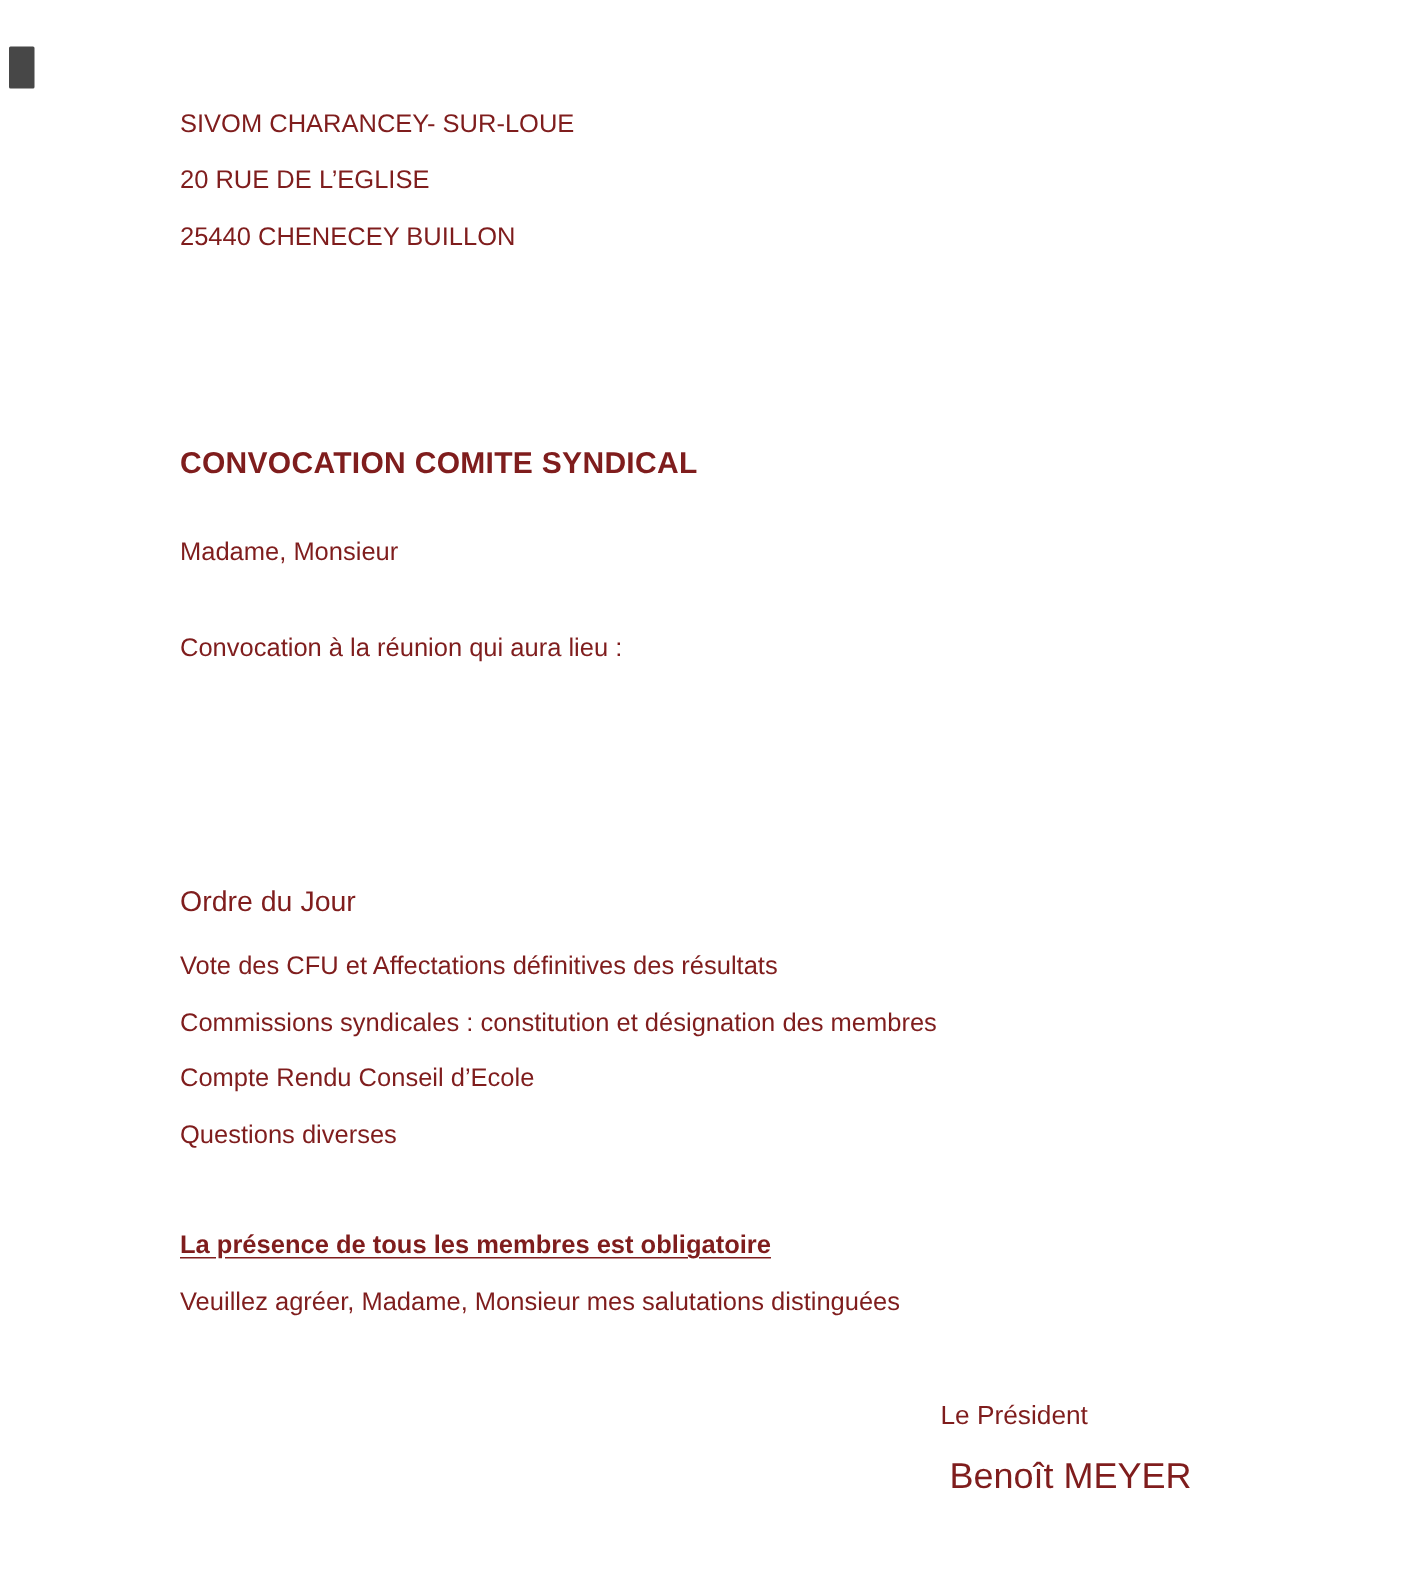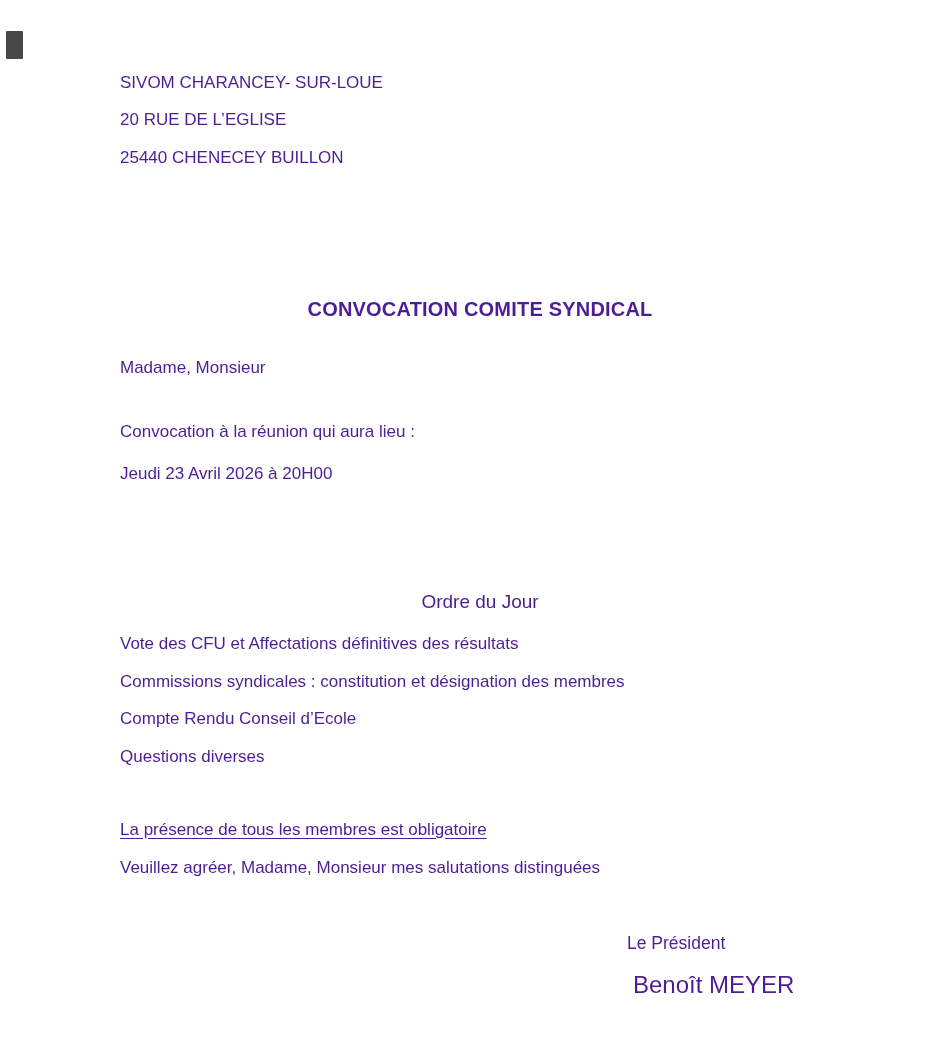--- a/index.html
+++ b/index.html
@@ -6,49 +6,48 @@
     margin: 0;
     padding: 0;
     background: #ffffff;
   }
   .page {
     position: relative;
     width: 937px;
     height: 1060px;
     background: #ffffff;
     font-family: "Liberation Sans", sans-serif;
-    color: #4c1d95;
+    color: #7f1d1d;
     overflow: hidden;
   }
   .t {
     position: absolute;
     font-size: 17px;
     line-height: 22px;
     white-space: nowrap;
   }
   .left-col { left: 120px; }
   .centered {
     left: 120px;
     width: 720px;
-    text-align: center;
     white-space: nowrap;
   }
   .doc-title {
     font-size: 20px;
     line-height: 26px;
     font-weight: bold;
     letter-spacing: 0.2px;
   }
   .section-title {
     font-size: 19px;
     line-height: 26px;
     font-weight: normal;
   }
   .bold-underline {
-    font-weight: normal;
+    font-weight: bold;
     text-decoration: underline;
     text-underline-offset: 3px;
   }
   .scan-artifact {
     position: absolute;
     left: 6px;
     top: 31px;
     width: 17px;
     height: 28px;
     background: #474747;
@@ -64,21 +63,20 @@
 
   <div class="t left-col" style="top:72px">SIVOM CHARANCEY- SUR-LOUE</div>
   <div class="t left-col" style="top:109px">20 RUE DE L’EGLISE</div>
   <div class="t left-col" style="top:147px">25440 CHENECEY BUILLON</div>
 
 
   <div class="t centered doc-title" style="top:296px">CONVOCATION COMITE SYNDICAL</div>
 
   <div class="t left-col" style="top:357px">Madame, Monsieur</div>
   <div class="t left-col" style="top:421px">Convocation à la réunion qui aura lieu :</div>
-  <div class="t left-col" style="top:463px">Jeudi 23 Avril 2026 à 20H00</div>
 
   <div class="t centered section-title" style="top:589px">Ordre du Jour</div>
 
   <div class="t left-col" style="top:671px">Commissions syndicales : constitution et désignation des membres</div>
   <div class="t left-col" style="top:633px">Vote des CFU et Affectations définitives des résultats</div>
   <div class="t left-col" style="top:708px">Compte Rendu Conseil d’Ecole</div>
   <div class="t left-col" style="top:746px">Questions diverses</div>
 
   <div class="t left-col bold-underline" style="top:819px">La présence de tous les membres est obligatoire</div>
   <div class="t left-col" style="top:857px">Veuillez agréer, Madame, Monsieur mes salutations distinguées</div>

